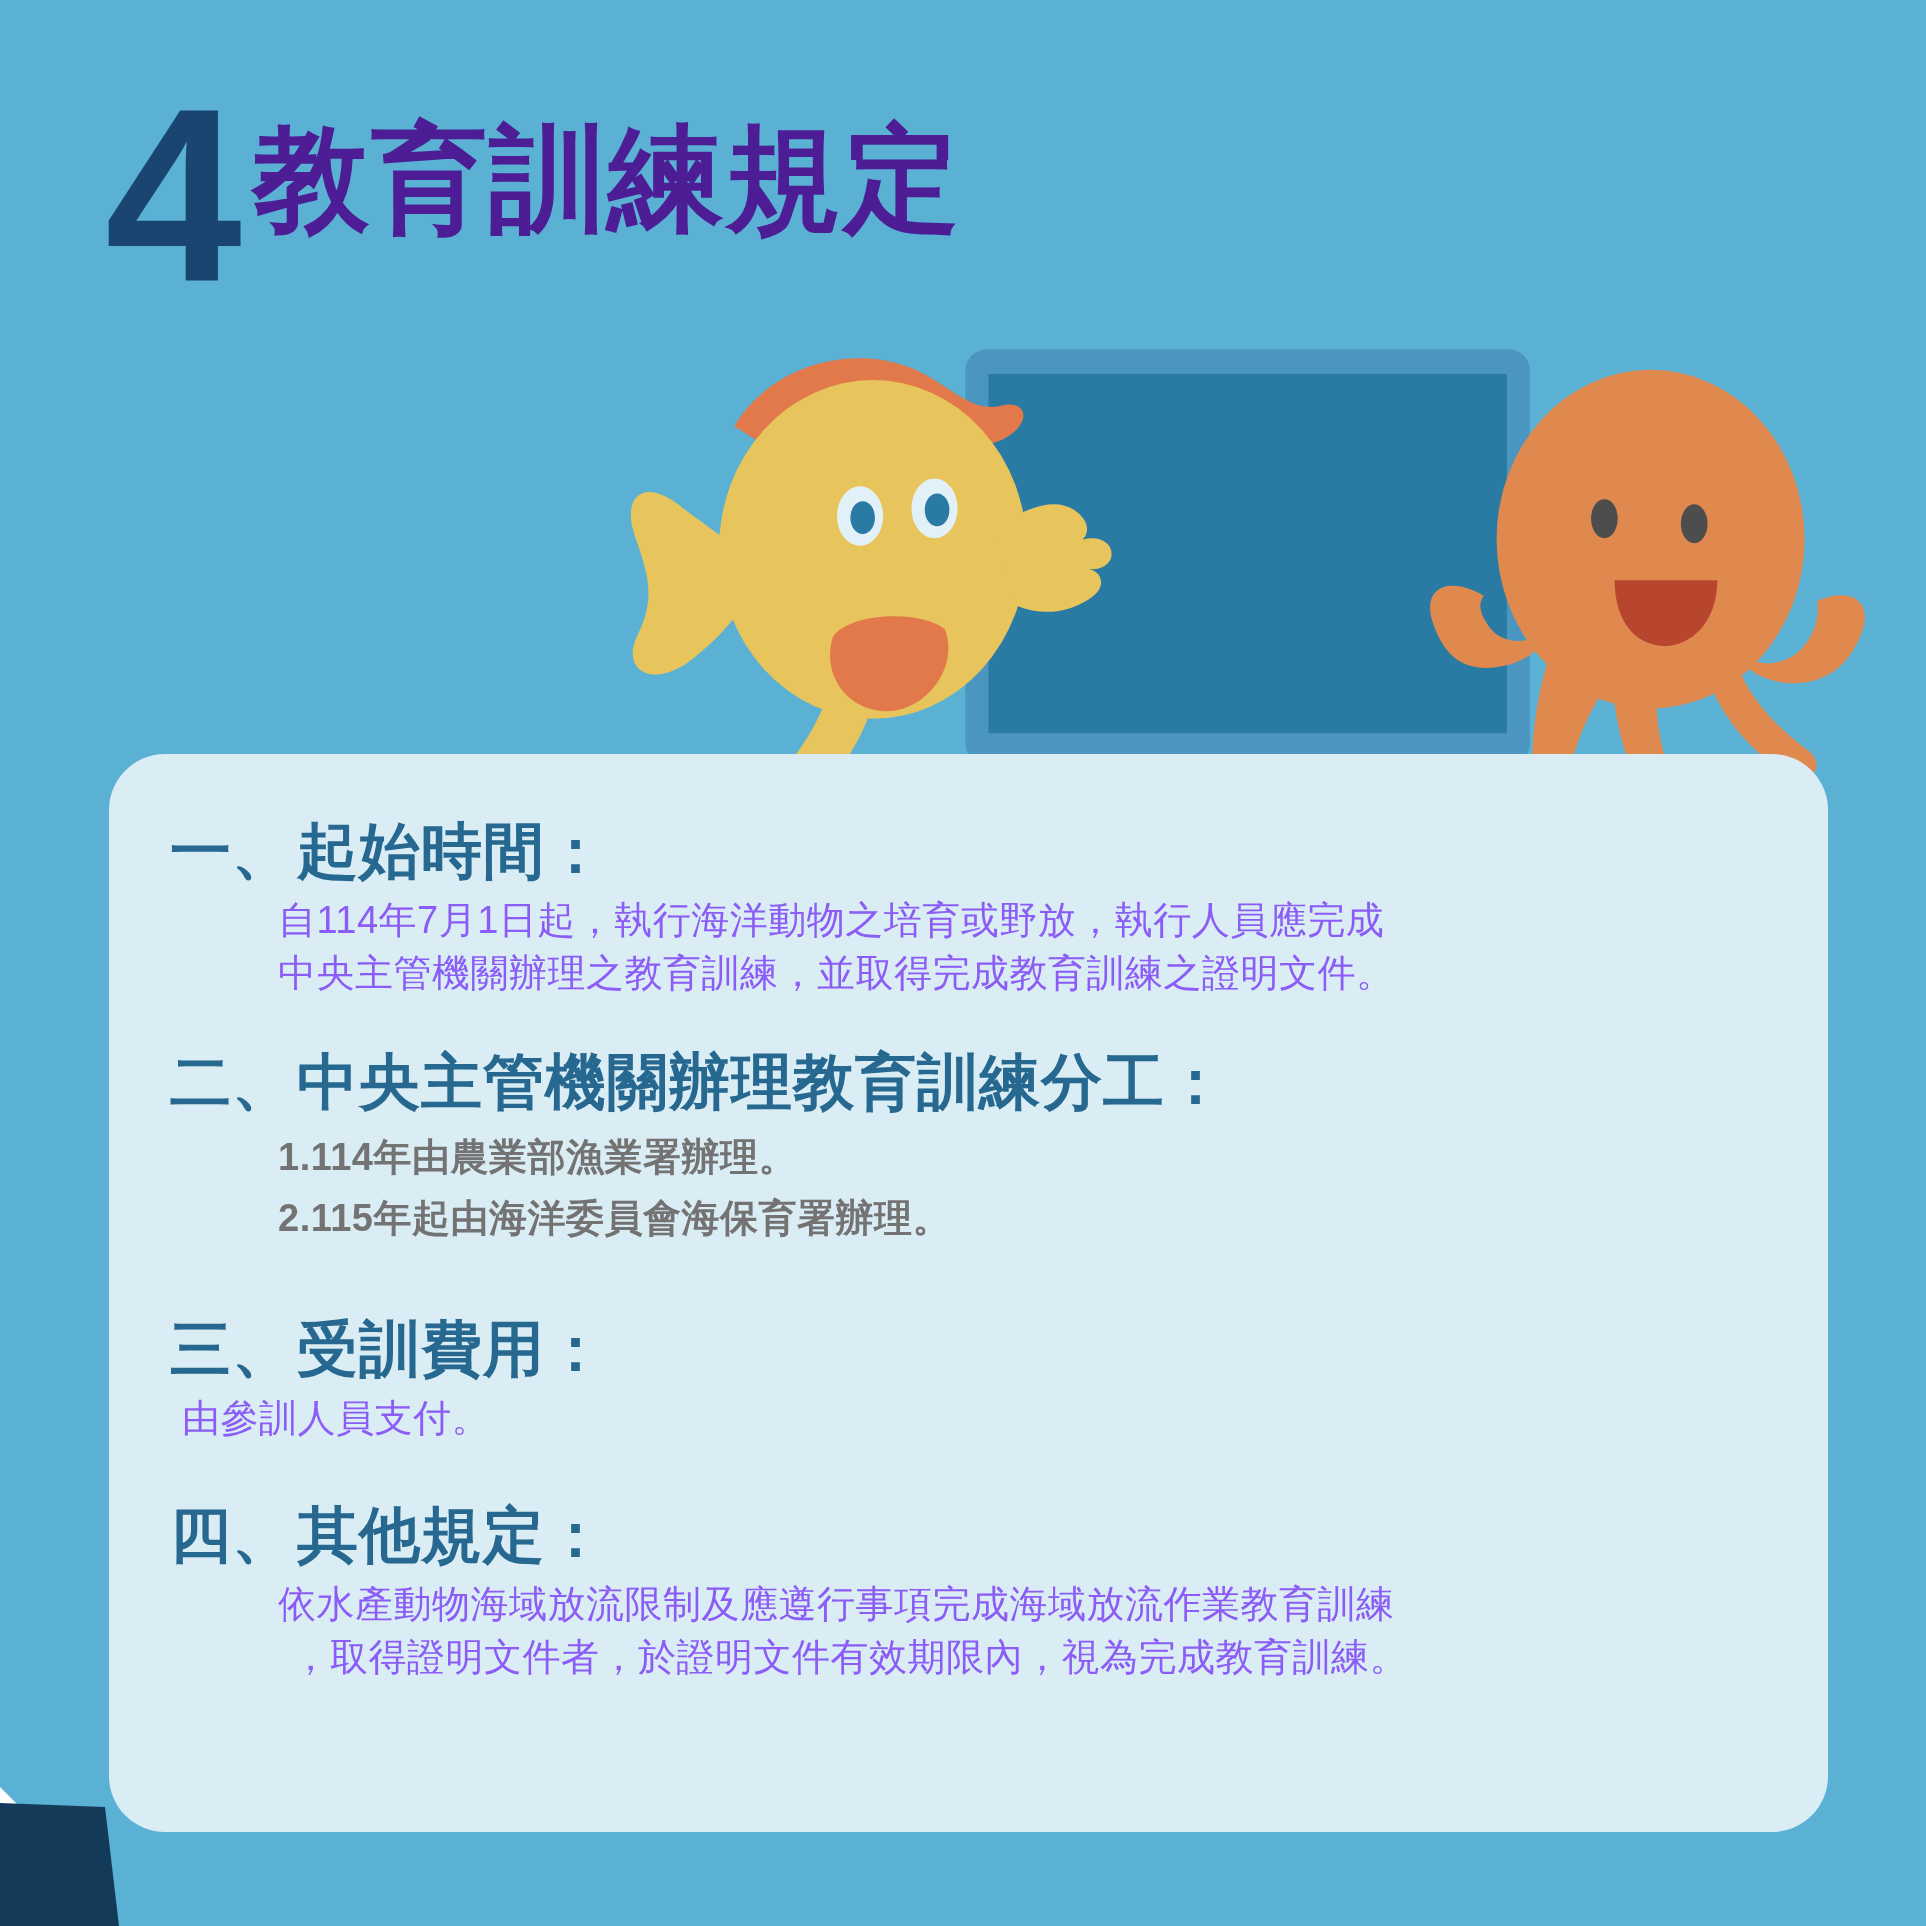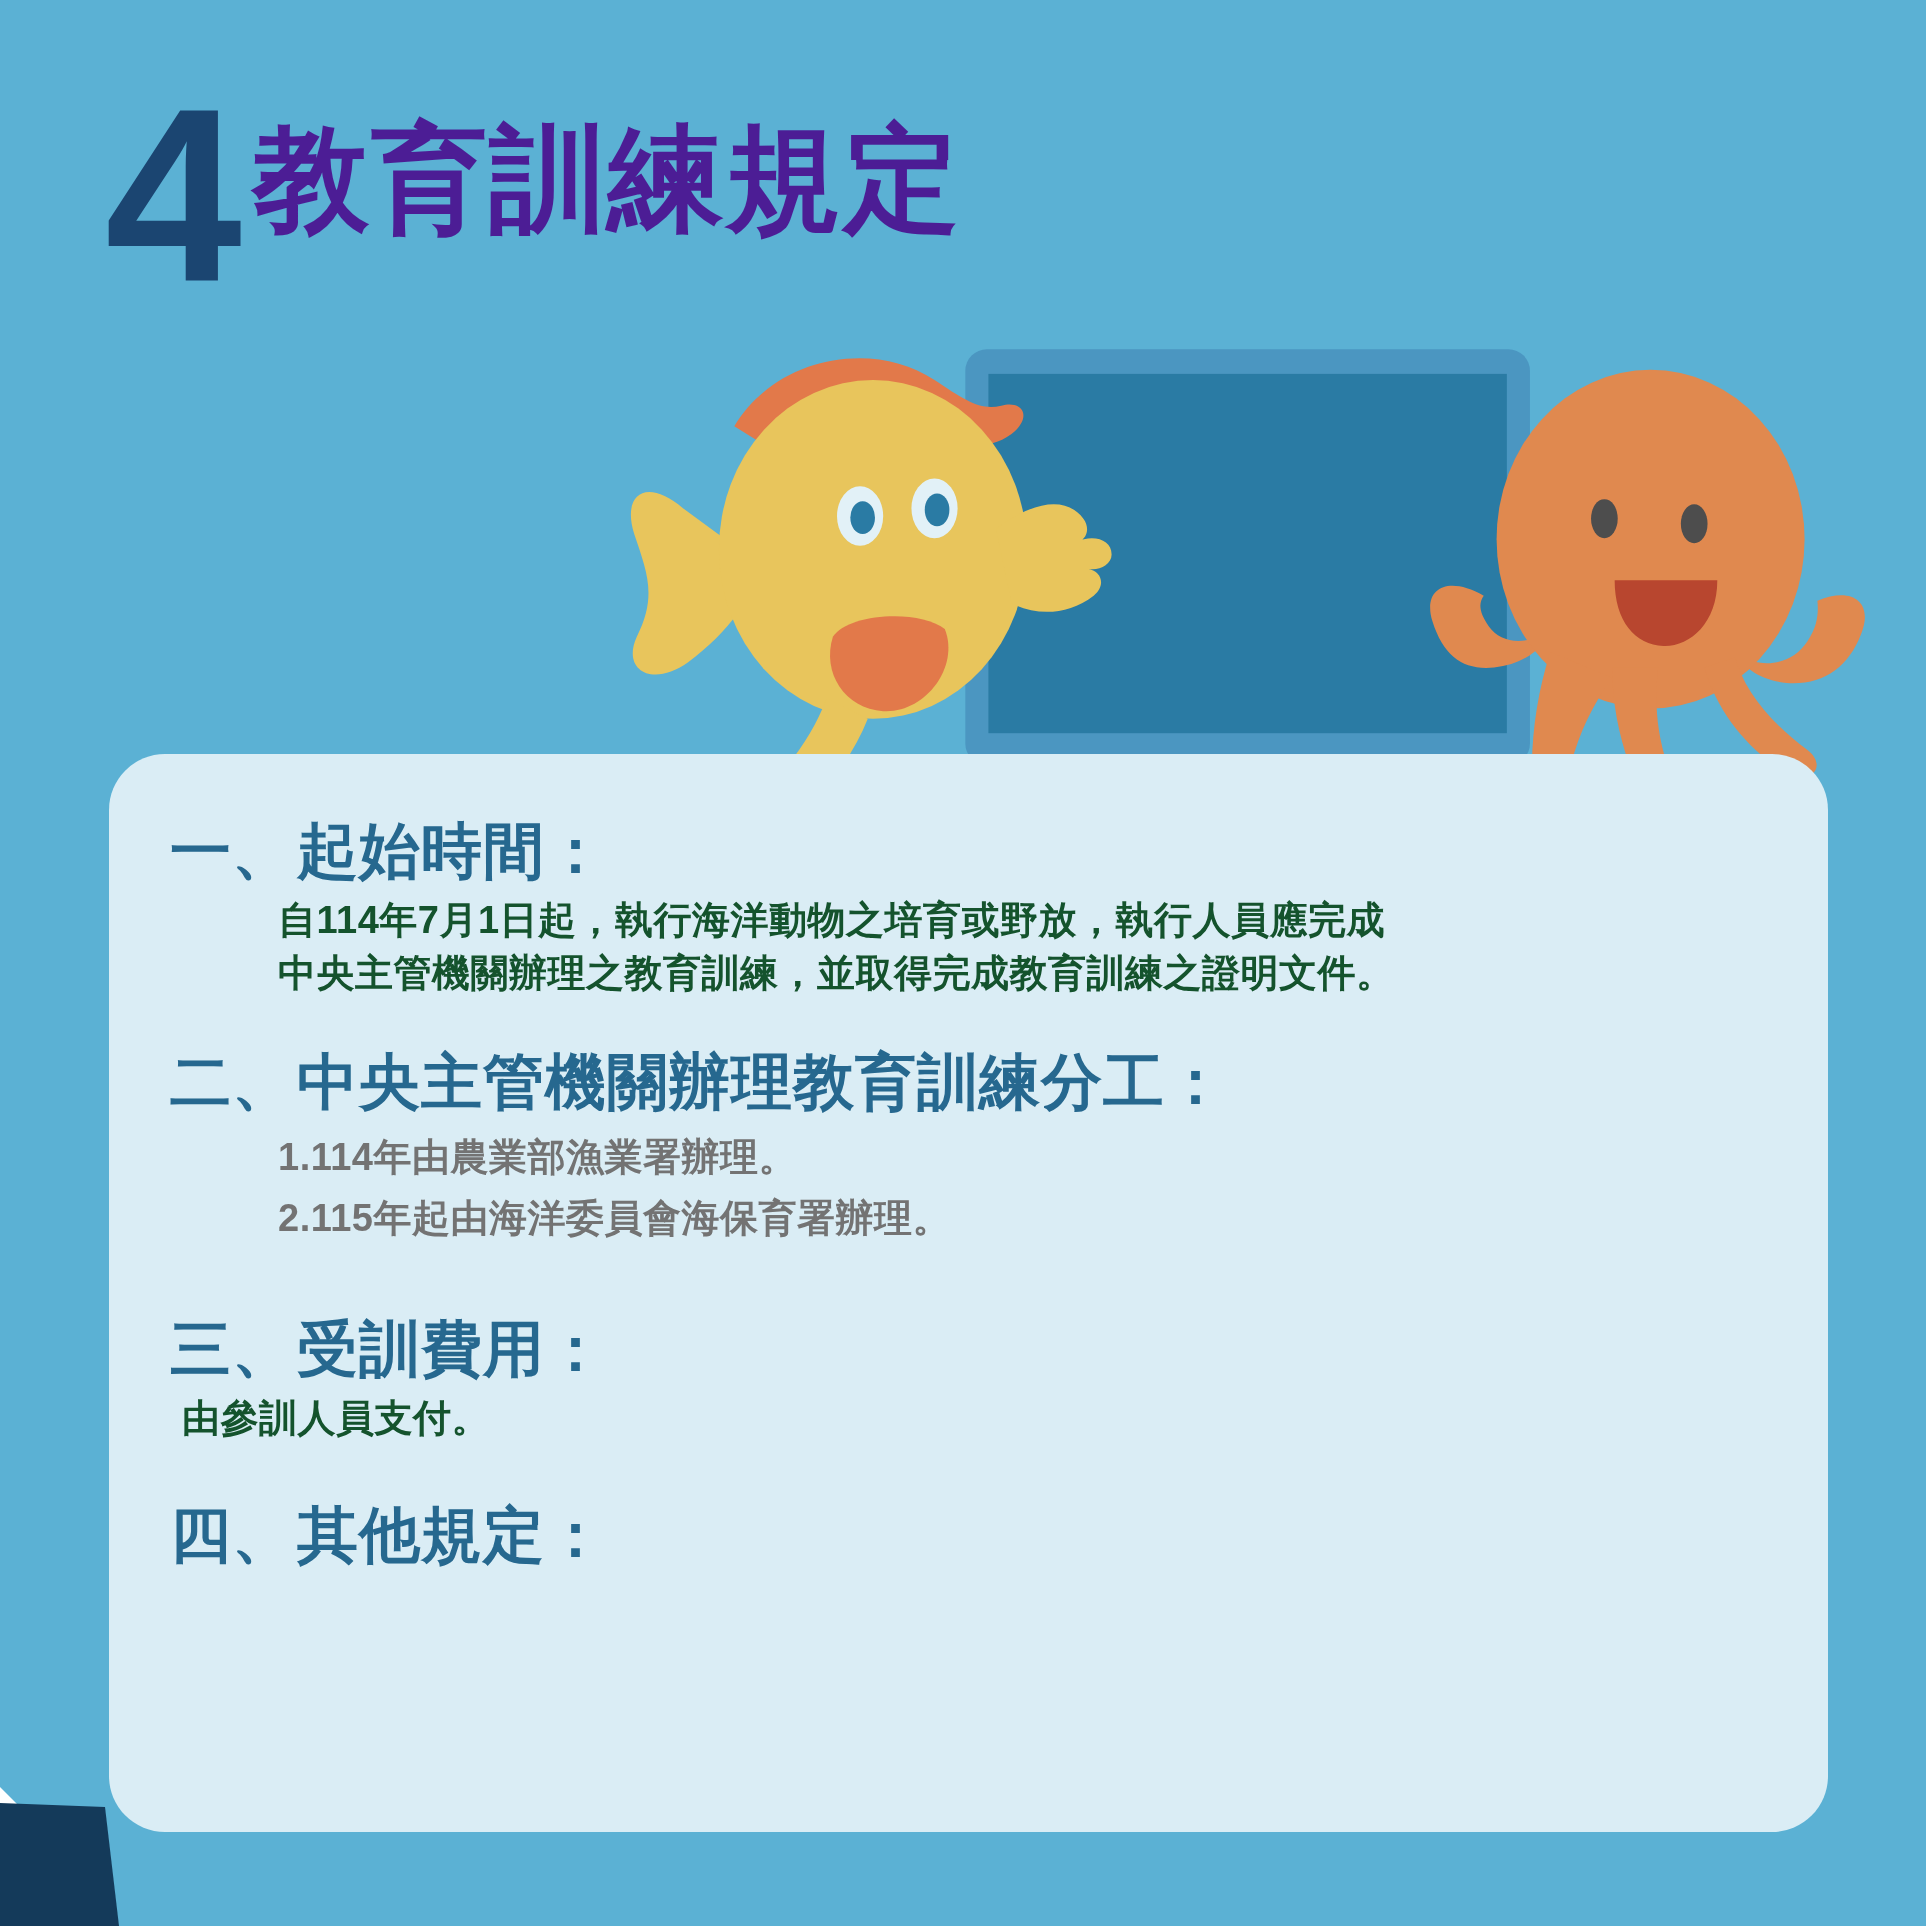--- a/index.html
+++ b/index.html
@@ -68,22 +68,22 @@
     color:#26688f;
     font-weight:bold;
     font-size:61px;
     line-height:1.12;
     letter-spacing:1px;
   }
   .sec-marker{margin-left:61px;}
   .sec-title{margin-left:3.1px;}
 
   .sec-body{
-    color:#14532d;
-    font-weight:bold;
+    color:#8b5cf6;
+    font-weight:normal;
     font-size:38px;
     line-height:1.42;
     letter-spacing:0.5px;
     margin-left:169px;
     margin-top:8.2px;
   }
   .sec-body .bodyline{display:block;white-space:nowrap;}
   .sec-body.narrow{margin-left:73px;}
   .sec-body .indent2{padding-left:13.4px;}
 
@@ -195,16 +195,20 @@
     <div class="sec-body narrow">
       <span class="bodyline">由參訓人員支付。</span>
     </div>
   </div>
 
   <div class="section" id="section-4">
     <div class="sec-head">
       <span class="sec-marker">四、</span>
       <span class="sec-title">其他規定：</span>
     </div>
+    <div class="sec-body">
+      <span class="bodyline">依水產動物海域放流限制及應遵行事項完成海域放流作業教育訓練</span>
+      <span class="bodyline indent2">，取得證明文件者，於證明文件有效期限內，視為完成教育訓練。</span>
+    </div>
   </div>
 
 </div>
 
 
 </body></html>

